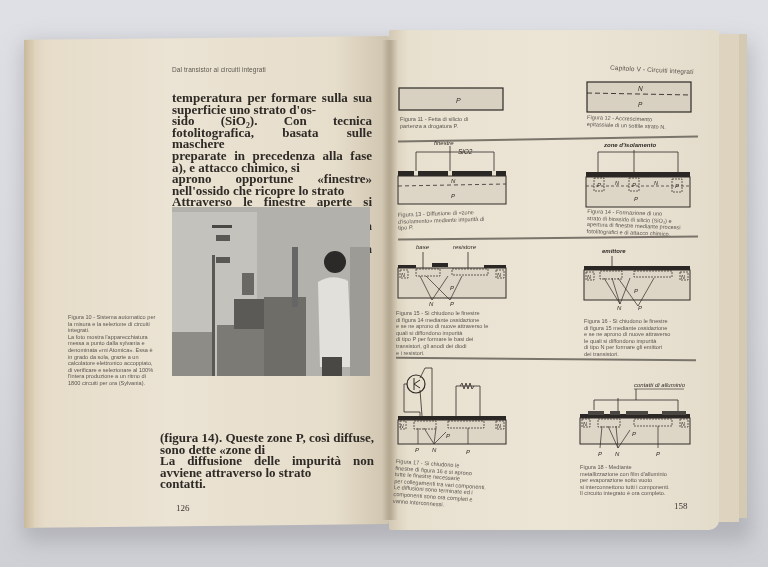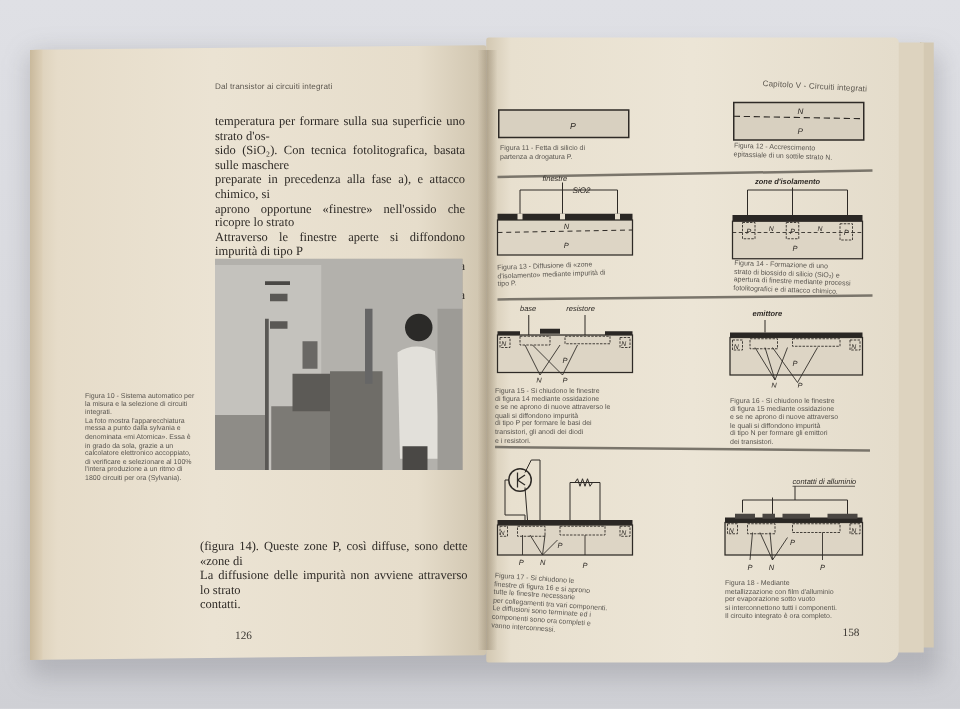--- a/index.html
+++ b/index.html
@@ -6,21 +6,21 @@
   body{width:768px;height:567px;overflow:hidden;background:#d9dadf;position:relative;font-family:"Liberation Serif",serif;}
   .bg{position:absolute;inset:0;background:linear-gradient(180deg,#dfe0e5 0%,#d8d9de 60%,#cfd0d5 100%);}
   .shadow{position:absolute;left:22px;top:42px;width:730px;height:500px;background:rgba(90,90,100,0.25);filter:blur(10px);border-radius:8px;}
   .page-left{position:absolute;left:24px;top:38px;width:365px;height:488px;background:linear-gradient(90deg,#d9ccb4 0%,#e6dcc9 6%,#ebe3d3 40%,#e6ddcb 85%,#cfc4ae 100%);border-radius:4px 2px 2px 10px;transform:skewY(-0.6deg);}
   .page-left .edge{position:absolute;left:0;top:0;width:10px;height:100%;background:linear-gradient(90deg,#c9b99c,#ddd0b8);}
   .page-right{position:absolute;left:389px;top:30px;width:330px;height:500px;background:linear-gradient(90deg,#d3c8b2 0%,#e8e0cf 6%,#ece5d6 50%,#e4dccb 100%);border-radius:2px 4px 10px 2px;}
   .stack1{position:absolute;left:716px;top:34px;width:22px;height:488px;background:#ddd3bf;border-left:1px solid #c4b79e;}
   .stack2{position:absolute;left:736px;top:34px;width:10px;height:484px;background:#d4c9b3;border-left:1px solid #b9ab90;}
   .gutter{position:absolute;left:382px;top:40px;width:16px;height:480px;background:linear-gradient(90deg,rgba(120,105,80,0) 0%,rgba(120,105,80,0.35) 50%,rgba(120,105,80,0) 100%);}
   .running{position:absolute;font-family:"Liberation Sans",sans-serif;font-size:6.5px;color:#5c574f;letter-spacing:.1px;}
-  .body-text{position:absolute;font-size:10px;line-height:11.6px;color:#2e2a26;text-align:justify;}
+  .body-text{position:absolute;font-size:13px;line-height:11.6px;color:#2e2a26;text-align:justify;font-weight:bold;}
   .body-text p{margin:0;}
   .caption{position:absolute;font-family:"Liberation Sans",sans-serif;font-size:5.6px;line-height:6.6px;color:#5a5650;}
   .pagenum{position:absolute;font-size:9px;color:#3b3732;}
   .photo{position:absolute;left:172px;top:207px;width:198px;height:169px;background:linear-gradient(135deg,#b9b7b2 0%,#a9a7a2 40%,#8d8b86 100%);overflow:hidden;}
   .rule{position:absolute;height:1.5px;background:#7a756b;}
   svg text{font-family:"Liberation Sans",sans-serif;font-style:italic;}
 </style>
 </head>
 <body>
 
@@ -79,21 +79,21 @@
     <rect x="178" y="40" width="20" height="129" fill="#9d9b96"></rect>
   </svg>
 </div>
 
 <div class="body-text" style="left:160px;top:432px;width:214px;">
   <p>(figura 14). Queste zone P, così diffuse, sono dette «zone di</p>
   <p>La diffusione delle impurità non avviene attraverso lo strato</p>
   <p>contatti.</p>
 </div>
 
-<div class="pagenum" style="left:188px;top:503px;">126</div>
+<div class="pagenum" style="left:176px;top:503px;">126</div>
 
 <div class="page-right"></div>
 <div class="gutter"></div>
 
 <div class="running" style="left:610px;top:66px;transform:rotate(3deg);">Capitolo V - Circuiti integrati</div>
 
 <svg style="position:absolute;left:398px;top:84px;" width="110" height="30">
   <rect x="1" y="4" width="104" height="22" fill="#d8d0c0" stroke="#2e2a26" stroke-width="1.2"></rect>
   <text x="58" y="19" font-size="7" fill="#2e2a26">P</text>
 </svg>

